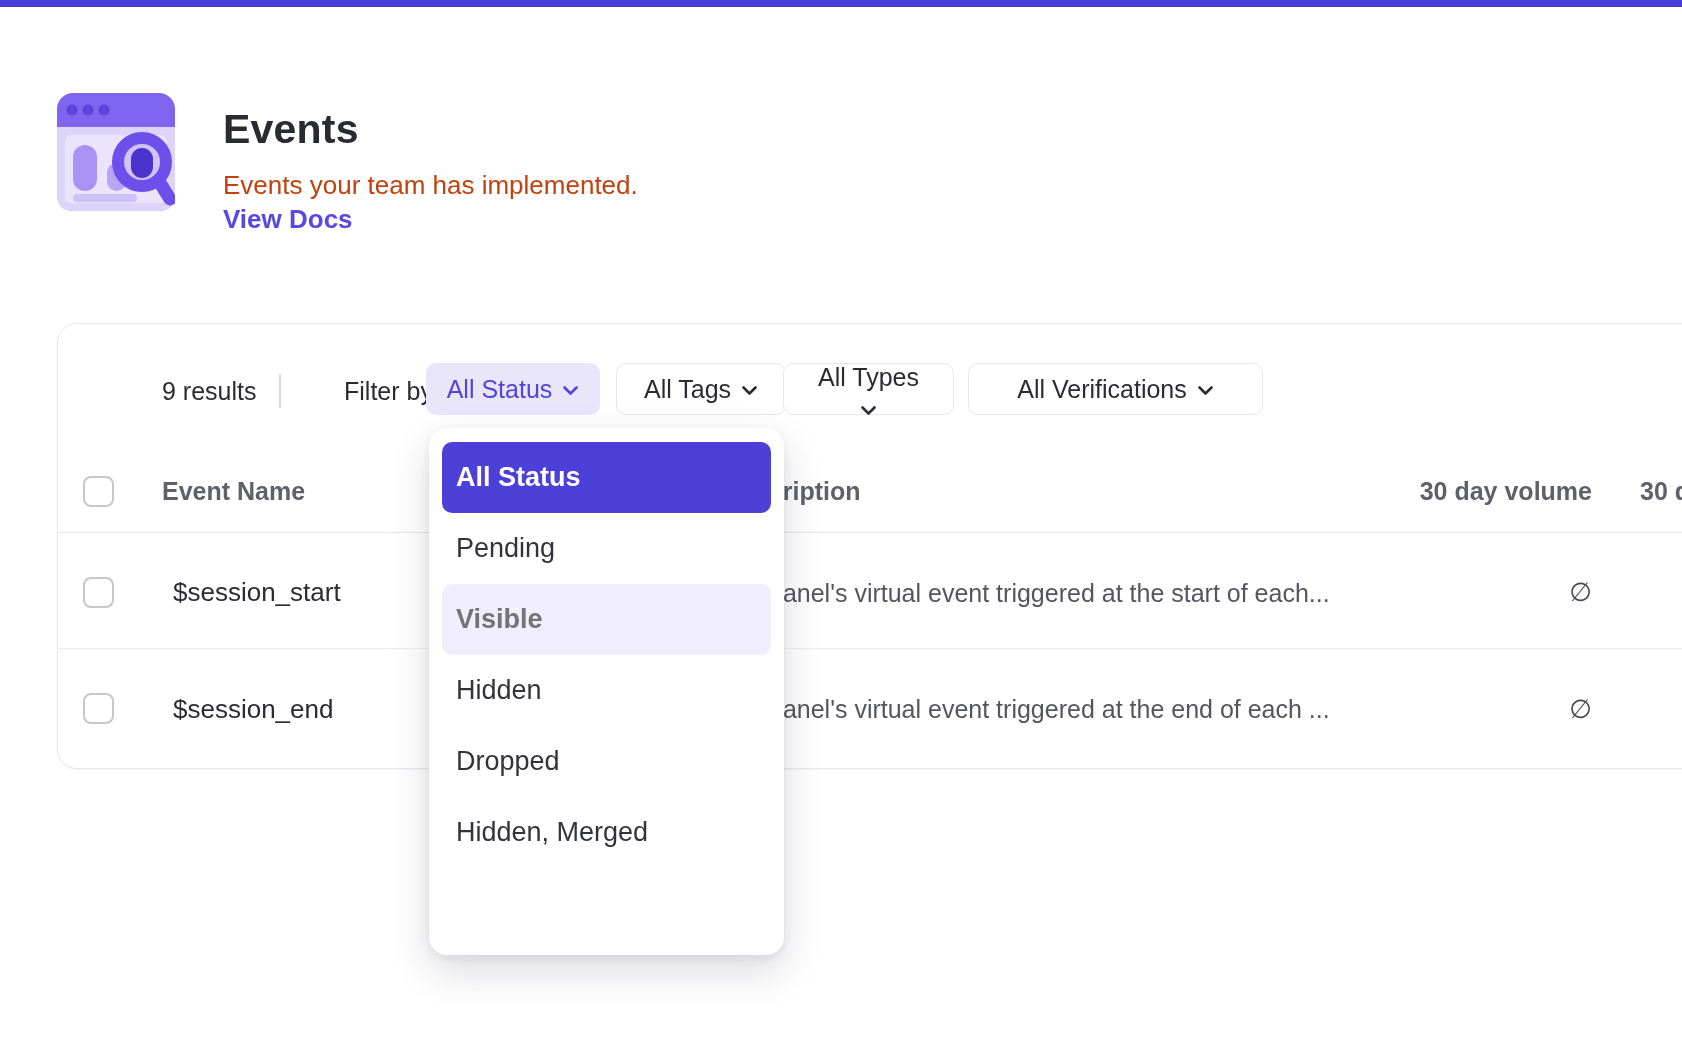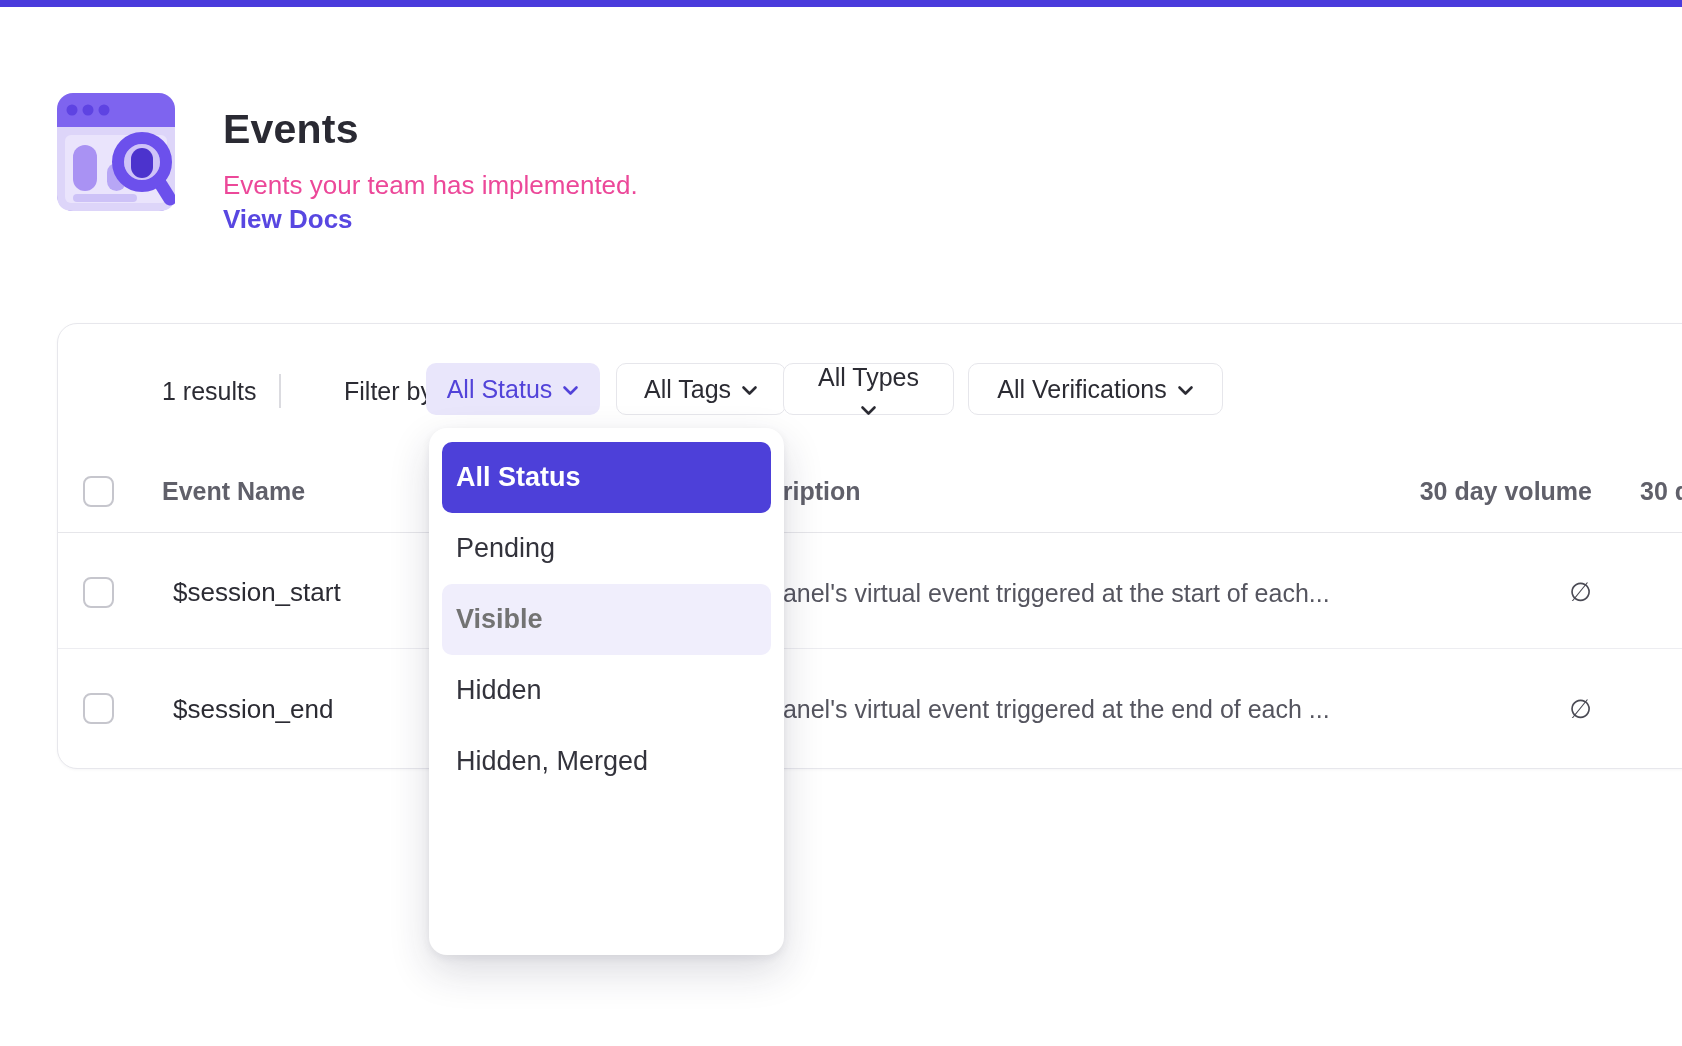--- a/index.html
+++ b/index.html
@@ -6,38 +6,38 @@
   .screen{
     position:relative;width:1682px;height:1046px;overflow:hidden;background:#ffffff;
     font-family:"Liberation Sans","DejaVu Sans",sans-serif;color:#2b2b33;
   }
   .abs{position:absolute;}
   
   .top-bar{left:0;top:0;width:1682px;height:7px;background:#4a3bdc;}
   
   .page-icon{left:57px;top:93px;width:118px;height:118px;}
   .page-title{left:223px;top:106px;font-size:41px;font-weight:800;letter-spacing:.2px;color:#2a2a33;}
-  .page-subtitle{left:223px;top:170px;font-size:26px;color:#ec4899;}
+  .page-subtitle{left:223px;top:170px;font-size:26px;color:#c2410c;}
   .view-docs{left:223px;top:204px;font-size:26px;font-weight:600;color:#5847e1;cursor:pointer;}
   
   .card{left:57px;top:323px;width:1680px;height:444px;background:#fff;border:1px solid #e7e7ec;
         border-radius:20px;box-shadow:0 1px 3px rgba(20,20,40,.04);}
   
   .results-count{left:162px;top:376px;font-size:25px;font-weight:500;line-height:30px;color:#2b2b33;}
   .vdivider{left:279px;top:374px;width:2px;height:34px;background:#dbdbe0;}
   .filter-by{left:308px;top:376px;font-size:25px;font-weight:500;line-height:30px;color:#2b2b33;margin-left:36px;}
   .pill{top:363px;height:52px;border-radius:10px;display:flex;align-items:center;justify-content:center;
         gap:10px;font-size:25px;font-weight:500;cursor:pointer;box-sizing:border-box;background:#fff;
         border:1.5px solid #e6e6eb;color:#2b2b33;}
   .pill.active{background:#e9e6fb;border:none;color:#5243d9;}
   .pill svg{flex:0 0 auto;margin-top:3px;}
   .pill-status{left:426px;width:174px;}
   .pill-tags{left:616px;width:170px;}
   .pill-types{left:783px;width:171px;flex-direction:column;}
-  .pill-verif{left:968px;width:255px;}
+  .pill-verif{left:968px;width:295px;}
   
   .checkbox{width:31px;height:31px;border:2px solid #c6c6cd;border-radius:8px;background:#fff;cursor:pointer;box-sizing:border-box;}
   .cb-header{left:83px;top:476px;}
   .cb-row1{left:83px;top:577px;}
   .cb-row2{left:83px;top:693px;}
   .th{font-size:25px;font-weight:600;line-height:30px;color:#60606a;}
   .th-event{left:162px;top:476px;text-align:center;}
   .th-desc{left:723px;top:476px;}
   .th-volume{left:1300px;top:476px;width:292px;text-align:right;}
   .th-users{left:1640px;top:476px;white-space:nowrap;}
@@ -85,21 +85,21 @@
       <circle cx="85" cy="69" r="24" fill="none" stroke="#6c50ec" stroke-width="12"></circle>
       <rect x="74" y="55" width="22" height="30" rx="11" fill="#4c33cd"></rect>
     </svg>
   </div>
   <div class="abs page-title">Events</div>
   <div class="abs page-subtitle">Events your team has implemented.</div>
   <div class="abs view-docs">View Docs</div>
 
   <div class="abs card"></div>
 
-  <div class="abs results-count">1 results</div>
+  <div class="abs results-count">9 results</div>
   <div class="abs vdivider"></div>
   <div class="abs filter-by">Filter by</div>
 
   <div class="abs pill active pill-status">
     <span>All Status</span>
     <svg width="17" height="11" viewBox="0 0 17 11">
       <path d="M2.5 2.5 L8.5 8.5 L14.5 2.5" stroke="currentColor" stroke-width="2.6" fill="none" stroke-linecap="round" stroke-linejoin="round"></path>
     </svg>
   </div>
   <div class="abs pill pill-tags">
@@ -146,17 +146,20 @@
     <div class="dd-item">
       <span>Pending</span>
     </div>
     <div class="dd-item highlighted">
       <span>Visible</span>
     </div>
     <div class="dd-item">
       <span>Hidden</span>
     </div>
     <div class="dd-item">
+      <span>Dropped</span>
+    </div>
+    <div class="dd-item">
       <span>Hidden, Merged</span>
     </div>
   </div>
 
 </div>
 
 </body></html>

